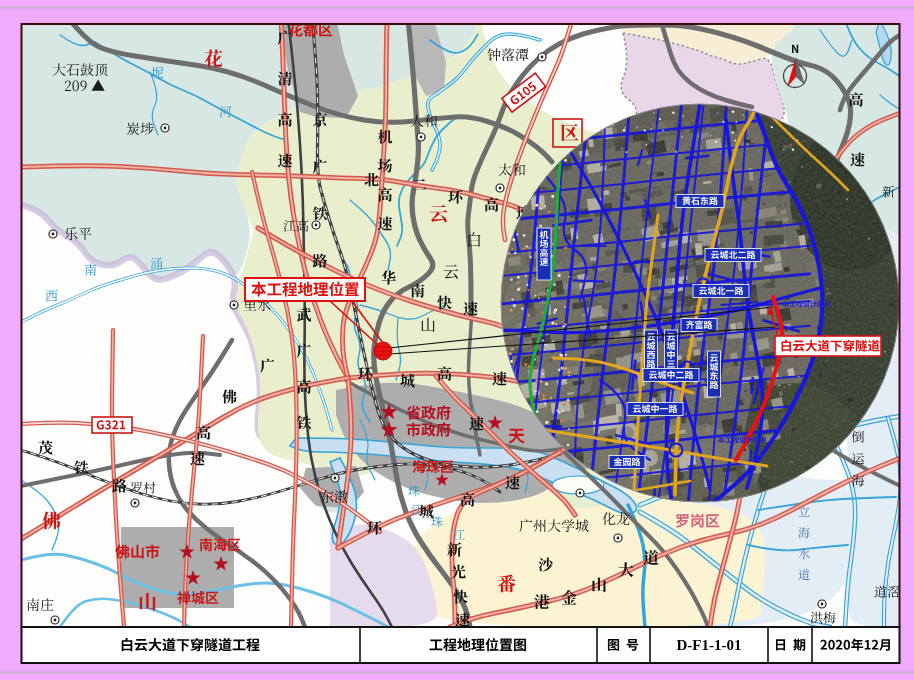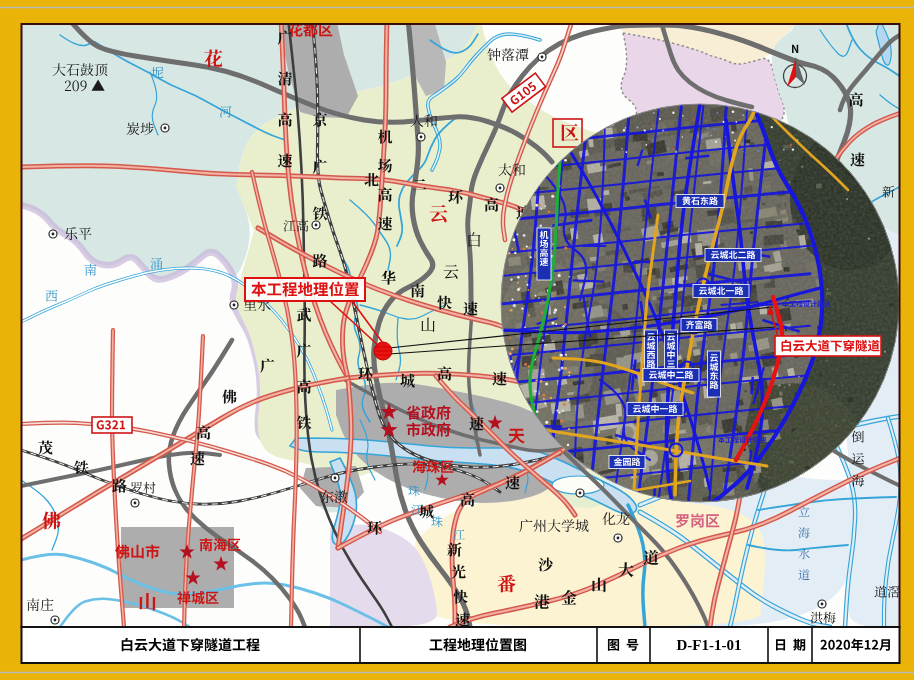--- a/index.html
+++ b/index.html
@@ -1,14 +1,14 @@
 <!DOCTYPE html>
 <html><head><meta charset="utf-8">
 <style>html,body{margin:0;padding:0;background:#fff;font-family:"Liberation Sans",sans-serif}
-#page{position:relative;width:914px;height:680px;overflow:hidden;background:#eab308}</style>
+#page{position:relative;width:914px;height:680px;overflow:hidden;background:#f0abfc}</style>
 </head><body>
 <div id="page">
 <svg width="914" height="680" viewBox="0 0 914 680" xmlns="http://www.w3.org/2000/svg" xmlns:xlink="http://www.w3.org/1999/xlink">
       <defs>
         <path id="g0" d="M454 -836C454 -734 455 -636 446 -543H50L58 -514H443C418 -291 332 -95 39 61L51 79C393 -73 485 -280 513 -513C542 -312 623 -74 900 79C910 41 934 27 970 23L972 12C675 -122 569 -325 532 -514H932C946 -514 957 -519 959 -530C921 -564 859 -611 859 -611L805 -543H516C524 -625 525 -710 527 -797C551 -800 560 -810 563 -825Z"></path>
 <path id="g1" d="M49 -746 58 -717H376C322 -522 190 -311 29 -167L39 -156C127 -216 205 -291 271 -374V78H282C314 78 336 61 336 56V-18H789V68H799C821 68 854 53 855 45V-372C877 -376 896 -385 903 -394L817 -461L778 -417H348L314 -431C378 -521 428 -618 462 -717H930C944 -717 955 -722 957 -733C920 -766 860 -812 860 -812L808 -746ZM789 -388V-47H336V-388Z"></path>
 <path id="g2" d="M149 -234 136 -229C156 -189 179 -127 181 -80C234 -30 299 -139 149 -234ZM232 -837V-718H42L50 -689H232V-580H61L69 -551H470C484 -551 494 -556 497 -567C466 -596 419 -635 419 -635L376 -580H297V-689H487C501 -689 509 -694 512 -704C481 -734 432 -774 432 -774L387 -718H297V-802C319 -806 327 -815 329 -828ZM99 -469V-232H109C134 -232 162 -246 162 -251V-284H379V-241H389C410 -241 442 -255 442 -262V-429C461 -433 477 -440 483 -448L405 -506L369 -469H167L99 -499ZM379 -313H162V-440H379ZM44 -19 86 68C95 65 104 57 109 45C288 -12 419 -58 513 -92L510 -109L321 -70C351 -112 379 -160 398 -196C419 -195 431 -204 435 -216L337 -243C328 -190 310 -118 294 -64C185 -43 94 -26 44 -19ZM667 -837V-646H468L476 -618H667V-438H489L498 -408H559C581 -298 616 -206 665 -130C587 -48 483 17 348 63L356 79C502 42 612 -15 695 -88C751 -17 822 38 909 80C921 48 944 29 973 26L976 16C883 -16 802 -64 737 -129C809 -205 858 -295 894 -398C916 -400 927 -403 935 -411L861 -479L817 -438H731V-618H936C950 -618 960 -623 963 -633C930 -663 878 -706 878 -706L832 -646H731V-802C754 -806 762 -814 764 -828ZM699 -170C645 -235 605 -315 579 -408H820C794 -319 754 -239 699 -170Z"></path>
 <path id="g3" d="M733 -503 634 -513C634 -225 647 -50 326 63L336 80C701 -24 694 -201 700 -478C722 -480 731 -491 733 -503ZM696 -139 686 -129C757 -79 857 9 897 74C981 112 1007 -52 696 -139ZM874 -819 828 -762H430L438 -732H615C609 -685 600 -627 592 -587H508L439 -620V-124H450C477 -124 503 -140 503 -147V-558H820V-144H830C851 -144 882 -159 883 -166V-550C900 -553 915 -560 920 -567L846 -625L811 -587H622C645 -626 671 -682 692 -732H933C946 -732 956 -737 959 -748C927 -779 874 -819 874 -819ZM267 -33V-710H404C417 -710 426 -715 429 -726C397 -757 345 -799 345 -799L298 -740H38L46 -710H202V-36C202 -19 197 -14 178 -14C157 -14 54 -21 54 -21V-6C101 0 126 8 142 20C154 29 161 47 163 66C254 57 267 19 267 -33Z"></path>
 <path id="g4" d="M64 0H511V-70H119C180 -137 239 -202 268 -232C420 -388 481 -461 481 -553C481 -671 412 -743 278 -743C176 -743 80 -691 64 -589C70 -569 86 -558 105 -558C128 -558 144 -571 154 -610L178 -697C204 -708 229 -712 254 -712C343 -712 396 -655 396 -555C396 -467 352 -397 246 -269C197 -211 130 -132 64 -54Z"></path>
 <path id="g5" d="M278 15C398 15 509 -94 509 -366C509 -634 398 -743 278 -743C158 -743 47 -634 47 -366C47 -94 158 15 278 15ZM278 -16C203 -16 130 -100 130 -366C130 -628 203 -711 278 -711C352 -711 426 -628 426 -366C426 -100 352 -16 278 -16Z"></path>

